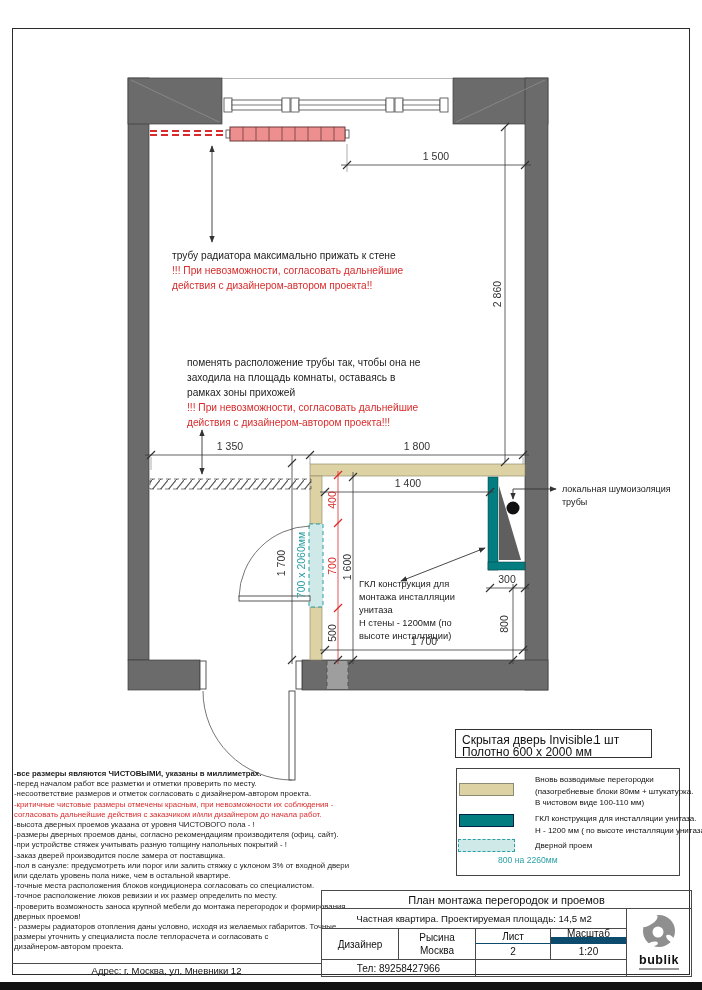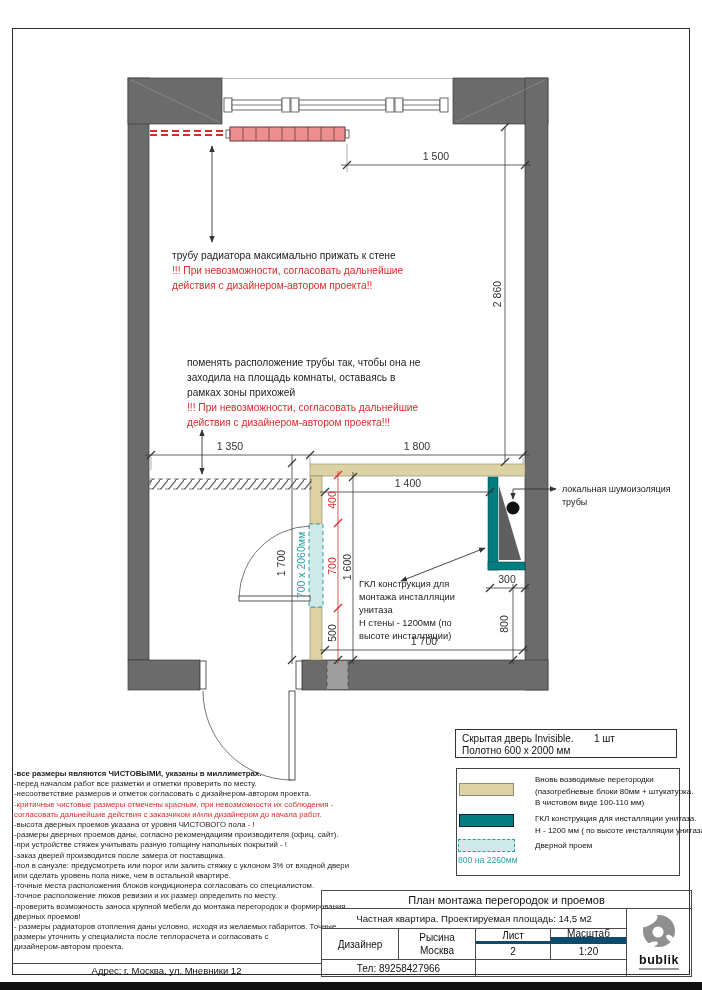--- a/index.html
+++ b/index.html
@@ -44,43 +44,43 @@
 
   
   .notes{position:absolute;left:14px;top:769px;width:308px;}
   .note-line{white-space:nowrap;line-height:10.2px;font-size:7.8px;color:#1c1c1c;}
   .note-red{color:var(--red,#d92b2b);}
   .note-bold{font-weight:bold;}
   .address-row{position:absolute;left:12px;top:963px;width:309px;height:13px;
       border-top:1px solid #4a4a4a;text-align:center;font-size:9.5px;line-height:13px;color:#111;}
 
   
-  .door-spec{position:absolute;left:455px;top:729px;width:222px;height:29px;
-      border:1px solid #333;box-sizing:border-box;font-size:10px;color:#111;}
+  .door-spec{position:absolute;left:455px;top:729px;width:197px;height:29px;
+      border:1px solid #333;box-sizing:border-box;font-size:12px;color:#111;}
   .door-spec .r1{position:absolute;left:6px;top:3px;}
   .door-spec .qty{position:absolute;left:138px;top:3px;}
   .door-spec .r2{position:absolute;left:6px;top:14.5px;text-align:center;}
   .legend{position:absolute;left:456px;top:768px;width:224px;height:108px;
       border:1px solid #444;box-sizing:border-box;font-size:8px;color:#111;}
   .legend .txt{position:absolute;left:78px;white-space:nowrap;}
   .swatch{position:absolute;box-sizing:border-box;}
   .swatch-beige{left:2px;top:14px;width:55px;height:13px;background:var(--partition,#dcd2a4);border:1px solid #8b8b74;}
   .swatch-teal{left:2px;top:45px;width:55px;height:13px;background:var(--install,#047d80);border:1px solid #024;}
   .swatch-open{left:1px;top:70px;width:57px;height:13px;background:var(--opening,#cfe9e9);border:1.5px dashed var(--teal-text,#2b9fa4);}
-  .legend .size-label{position:absolute;left:1px;top:86px;color:var(--teal-text,#2b9fa4);font-size:8.6px;}
+  .legend .size-label{position:absolute;left:1px;top:86px;color:var(--teal-text,#2b9fa4);font-size:8.6px;padding-left:40px;}
 
   
   .tblock{position:absolute;left:321px;top:890px;width:369px;height:85px;
       border:1px solid #4a4a4a;box-sizing:content-box;font-size:10px;color:#111;}
   .tb{position:absolute;box-sizing:border-box;display:flex;align-items:center;justify-content:center;text-align:center;}
   .tb-title{left:0;top:0;width:369px;height:18px;border-bottom:1px solid #4a4a4a;font-size:11px;}
   .tb-sub{left:0;top:18px;width:304px;height:20px;border-bottom:1px solid #4a4a4a;font-size:9.6px;}
   .tb-designer{left:0;top:38px;width:77px;height:30px;border-right:1px solid #4a4a4a;}
   .tb-name{left:77px;top:38px;width:77px;height:30px;border-right:1px solid #4a4a4a;flex-direction:column;line-height:13px;}
-  .tb-sheet-h{left:154px;top:38px;width:75px;height:15px;border-right:1px solid #4a4a4a;border-bottom:3px solid #0c4a6e;}
+  .tb-sheet-h{left:154px;top:38px;width:75px;height:15px;border-right:1px solid #4a4a4a;border-bottom:1px solid #0c4a6e;}
   .tb-scale-h{left:229px;top:38px;width:75px;height:15px;border-bottom:7px solid #0c4a6e;}
   .tb-sheet-v{left:154px;top:53px;width:75px;height:15px;border-right:1px solid #4a4a4a;}
   .tb-scale-v{left:229px;top:53px;width:75px;height:15px;}
   .tb-phone{left:0;top:68px;width:154px;height:17px;border-top:1px solid #4a4a4a;border-right:1px solid #4a4a4a;}
   .tb-empty{left:154px;top:68px;width:150px;height:17px;border-top:1px solid #4a4a4a;}
   .tb-logo{left:304px;top:18px;width:65px;height:67px;border-left:1px solid #4a4a4a;flex-direction:column;justify-content:flex-start;padding-top:3px;}
   .logo-text{font-weight:bold;font-size:12.5px;letter-spacing:.5px;line-height:12px;}
   .logo-sub{width:40px;height:2px;background:#999;margin-top:2px;}
 </style>
 </head>

